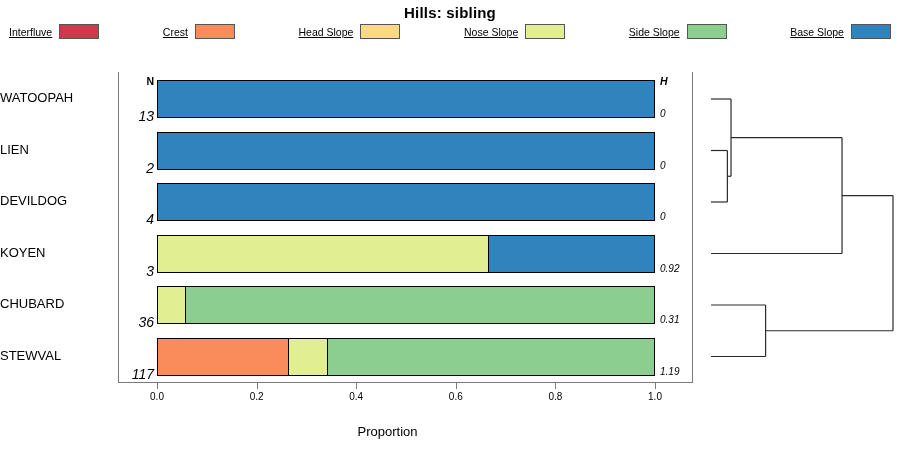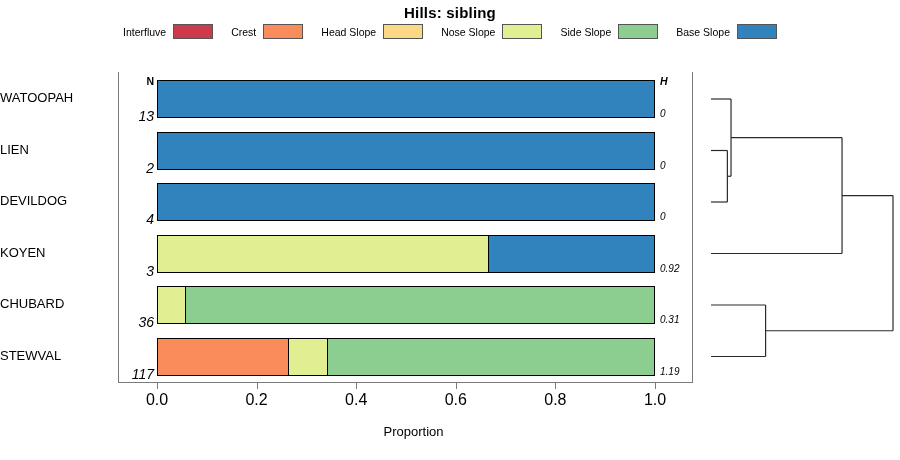--- a/index.html
+++ b/index.html
@@ -28,22 +28,23 @@
     letter-spacing: 0.2px;
   }
 
   
   #legend {
     position: absolute;
     left: 0;
     top: 24px;
     width: 900px;
     display: flex;
-    justify-content: center;
+    justify-content: space-between;
     align-items: center;
+    text-decoration: underline;
   }
   .legend-item {
     display: flex;
     align-items: center;
     margin: 0 9px;
   }
   .legend-label {
     font-size: 10.5px;
     margin-right: 7px;
     white-space: nowrap;
@@ -172,25 +173,25 @@
     width: 1px;
     height: 7px;
     background: #7a7a7a;
   }
   .xticklabel {
     position: absolute;
     top: 391px;
     width: 46px;
     margin-left: -23px;
     text-align: center;
-    font-size: 16px;
+    font-size: 10px;
   }
   #x-axis-title {
     position: absolute;
-    left: 126px;
+    left: 100px;
     top: 424px;
     width: 575px;
     text-align: center;
     font-size: 13px;
   }
 
   
   #dendrogram {
     position: absolute;
     left: 700px;

